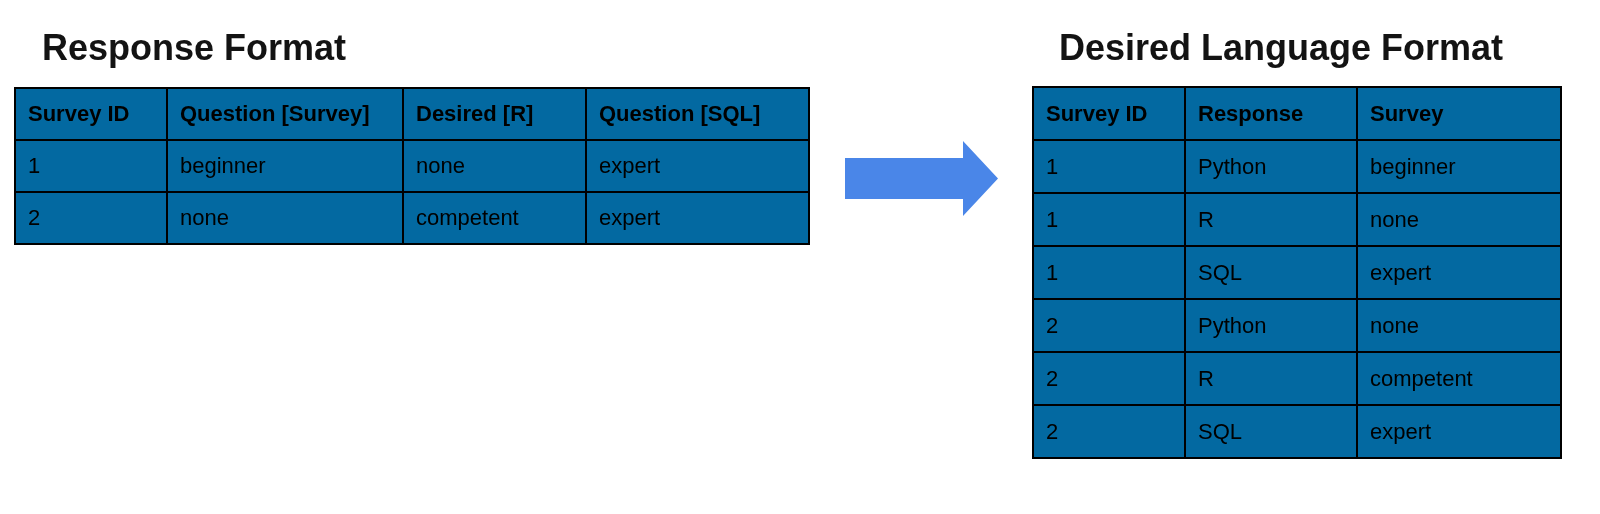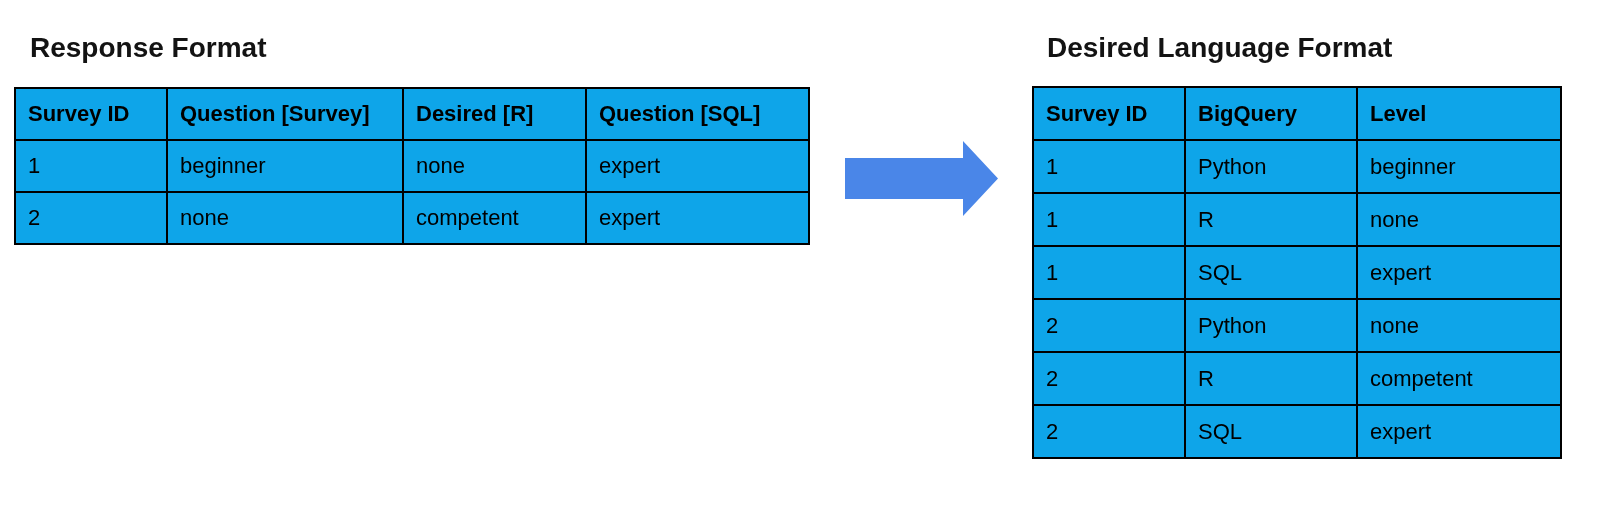--- a/index.html
+++ b/index.html
@@ -11,34 +11,35 @@
     height: 514px;
     background: #ffffff;
     position: relative;
     font-family: "Liberation Sans", sans-serif;
     color: #000000;
     overflow: hidden;
   }
   .panel-title {
     position: absolute;
     top: 31px;
-    font-size: 28px;
+    font-size: 36px;
     line-height: 34px;
     font-weight: bold;
     color: #131313;
     white-space: nowrap;
+    margin-left: 12px;
   }
   #left-title  { left: 30px; }
   #right-title { left: 1047px; }
 
   table.data-table {
     position: absolute;
     border-collapse: collapse;
     table-layout: fixed;
-    background: #0ea5e9;
+    background: #0369a1;
   }
   #left-table {
     left: 14px;
     top: 87px;
     width: 794px;
   }
   #right-table {
     left: 1032px;
     top: 86px;
     width: 528px;
@@ -115,22 +116,22 @@
 
   <table id="right-table" class="data-table" data-table="right_panel.table">
     <colgroup>
       <col style="width:152px">
       <col style="width:172px">
       <col style="width:204px">
     </colgroup>
     <thead>
         <tr>
           <th>Survey ID</th>
-          <th>BigQuery</th>
-          <th>Level</th>
+          <th>Response</th>
+          <th>Survey</th>
         </tr>
       </thead>
     <tbody>
         <tr>
           <td>1</td>
           <td>Python</td>
           <td>beginner</td>
         </tr>
         <tr>
           <td>1</td>

